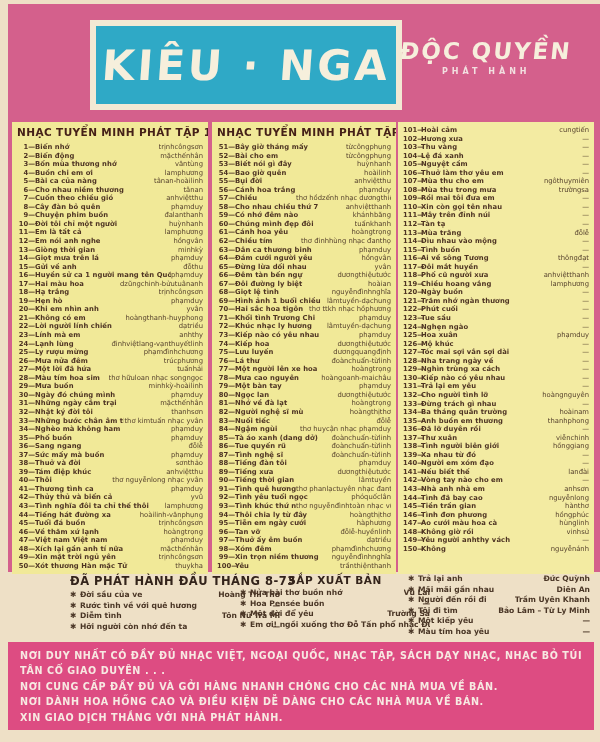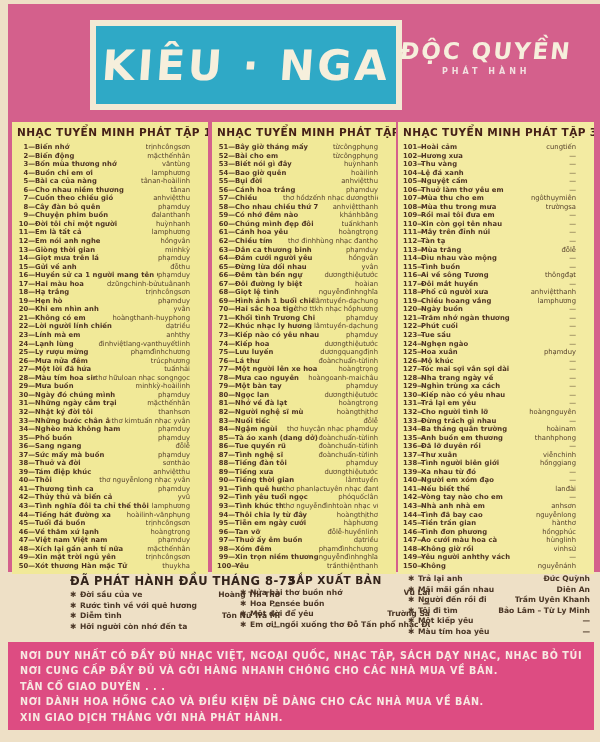--- a/index.html
+++ b/index.html
@@ -8,21 +8,21 @@
   
   .pink-main{position:absolute;left:8px;top:4px;width:592px;height:568px;background:#d4608c;}
   
   .title-box{position:absolute;left:90px;top:20px;width:300px;height:78px;background:#2fa9c6;border:6px solid #f2e9d4;display:flex;align-items:center;justify-content:center;}
   .title-box span{color:#f6efdc;font-size:42px;font-weight:bold;letter-spacing:3px;transform:skewX(-4deg);white-space:nowrap;}
   .publisher{position:absolute;right:28px;top:38px;text-align:center;color:#f6efdc;}
   .publisher .name{font-size:23px;font-weight:bold;letter-spacing:2px;transform:skewX(-6deg);}
   .publisher .sub{font-size:8px;font-weight:bold;letter-spacing:4px;margin-top:3px;color:#f2dfe0;}
   .address{position:absolute;left:95px;top:104px;color:#f4ead6;font-family:"DejaVu Serif",serif;font-style:italic;font-size:21px;letter-spacing:2px;white-space:nowrap;}
   
-  .col{position:absolute;top:122px;background:#f1e998;padding:4px 18px 6px 5px;box-sizing:border-box;height:452px;overflow:hidden;}
+  .col{position:absolute;top:122px;background:#f1e998;padding:4px 5px 6px 5px;box-sizing:border-box;height:452px;overflow:hidden;}
   .col1{left:12px;width:196px;}
   .col2{left:212px;width:184px;}
   .col3{left:398px;width:196px;background:#f3eba2;}
   .col-header{font-size:10.5px;font-weight:bold;color:#452018;letter-spacing:0.4px;text-align:center;margin-bottom:5px;white-space:nowrap;}
   .song-list{width:100%;}
   .row{display:flex;align-items:baseline;line-height:8.55px;font-size:6.8px;color:#4d3322;white-space:nowrap;}
   .row .n{width:18px;text-align:right;font-weight:bold;flex:none;}
   .row .t{flex:1;min-width:0;overflow:hidden;font-weight:bold;letter-spacing:0.1px;}
   .row .a{flex:none;max-width:95px;overflow:hidden;text-align:right;color:#55402c;}
   
@@ -563,21 +563,20 @@
         </div>
         <div class="row">
           <span class="n">100—</span>
           <span class="t">Yêu</span>
           <span class="a">trầnthiệnthanh</span>
         </div>
       </div>
   </div>
 
   <div class="col col3">
-    <div class="col-header">NHẠC TUYỂN MINH PHÁT TẬP 3</div>
     <div class="song-list">
         <div class="row">
           <span class="n">101—</span>
           <span class="t">Hoài cảm</span>
           <span class="a">cungtiến</span>
         </div>
         <div class="row">
           <span class="n">102—</span>
           <span class="t">Hương xưa</span>
           <span class="a">—</span>
@@ -907,18 +906,18 @@
             <span class="bullet">✱</span>
             <span class="t">Màu tím hoa yêu</span>
             <span class="a">—</span>
           </div>
         </div>
     </div>
   </div>
 
   <div class="footer">
     <div class="fline">NƠI DUY NHẤT CÓ ĐẦY ĐỦ NHẠC VIỆT, NGOẠI QUỐC, NHẠC TẬP, SÁCH DẠY NHẠC, NHẠC BỎ TÚI</div>
+    <div class="fline">TÂN CỔ GIAO DUYÊN . . .</div>
     <div class="fline">NƠI CUNG CẤP ĐẦY ĐỦ VÀ GỞI HÀNG NHANH CHÓNG CHO CÁC NHÀ MUA VỀ BÁN.</div>
-    <div class="fline">TÂN CỔ GIAO DUYÊN . . .</div>
     <div class="fline">NƠI DÀNH HOA HỒNG CAO VÀ ĐIỀU KIỆN DỄ DÀNG CHO CÁC NHÀ MUA VỀ BÁN.</div>
     <div class="fline">XIN GIAO DỊCH THẲNG VỚI NHÀ PHÁT HÀNH.</div>
   </div>
 </div>
 
 </body></html>

